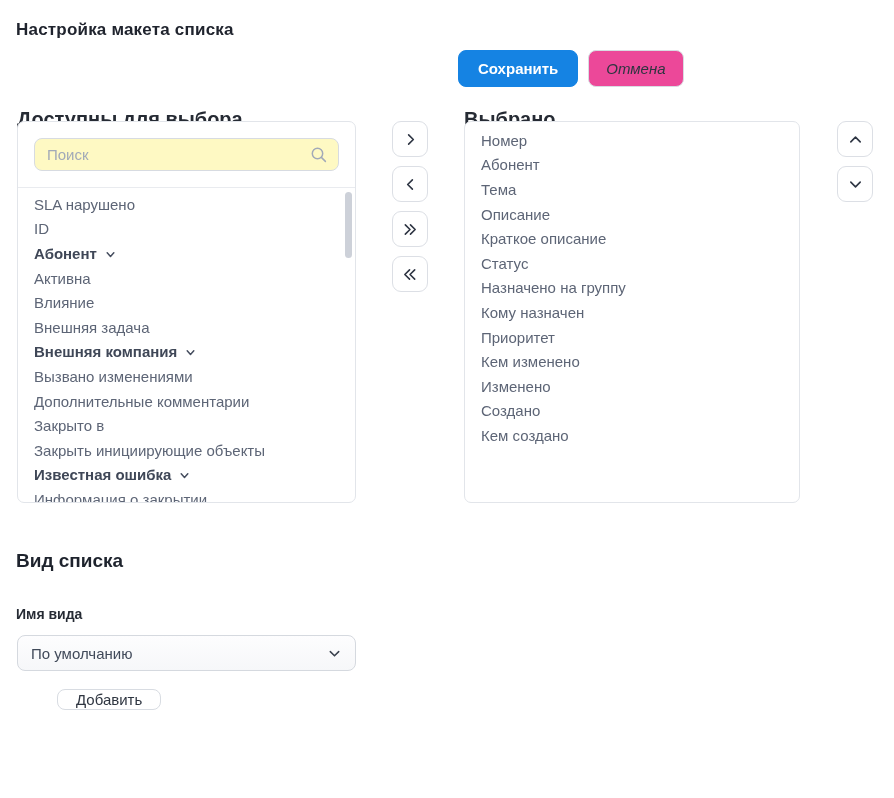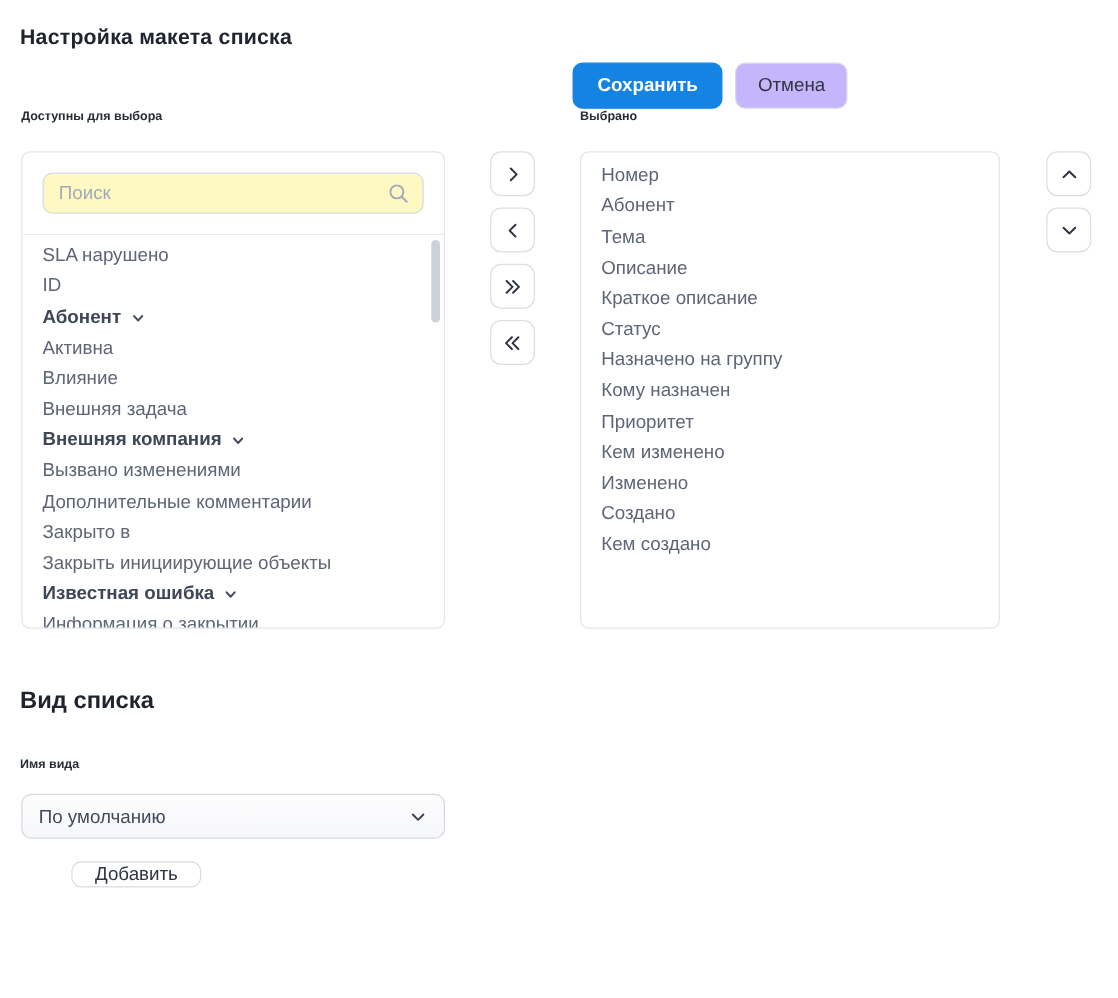--- a/index.html
+++ b/index.html
@@ -23,27 +23,27 @@
   .btn {
     height: 37px; border-radius: 8px; font-size: 15px;
     display: inline-flex; align-items: center; justify-content: center;
     cursor: pointer; font-family: inherit; margin-top: 32px;
   }
   .btn-primary {
     background: #1583e3; color: #ffffff; border: 1px solid #1583e3;
     padding: 0 19px; font-weight: 700;
   }
   .btn-secondary {
-    background: #c4b5fd; color: #2e3540; border: 1px solid #d8dce2;
-    padding: 0 17px; font-weight: 400;
+    background: #ec4899; color: #2e3540; border: 1px solid #d8dce2;
+    padding: 0 17px; font-weight: 400; font-style: italic;
   }
 
   
   .col-label {
-    position: absolute; top: 88px; font-size: 10px; font-weight: 600; color: #262b34;
+    position: absolute; top: 108px; font-size: 20px; font-weight: 600; color: #262b34;
   }
   .col-label.available { left: 17px; }
   .col-label.selected { left: 464px; }
 
   
   .list-box {
     position: absolute; top: 121px; height: 382px;
     border: 1px solid #e2e5ea; border-radius: 7px; background: #ffffff;
     overflow: hidden;
   }
@@ -86,21 +86,21 @@
   .transfer-col { position: absolute; left: 392px; top: 121px; display: flex; flex-direction: column; gap: 9px; }
   .reorder-col  { position: absolute; left: 837px; top: 121px; display: flex; flex-direction: column; gap: 9px; }
 
   
   .view-heading {
     position: absolute; left: 16px; top: 550px;
     font-size: 19px; font-weight: 700; color: #1e232d;
   }
   .view-name-label {
     position: absolute; left: 16px; top: 606px;
-    font-size: 10px; font-weight: 700; color: #262b34;
+    font-size: 14px; font-weight: 700; color: #262b34;
   }
   .view-select {
     position: absolute; left: 17px; top: 635px; width: 339px; height: 36px;
     border: 1px solid #d5d9df; border-radius: 8px;
     background: linear-gradient(180deg, #fdfdfe, #f6f7f9);
     display: flex; align-items: center; justify-content: space-between;
     padding: 4px 13px; cursor: pointer;
   }
   .view-select .value { font-size: 15px; color: #414a5a; }
   .add-btn {

